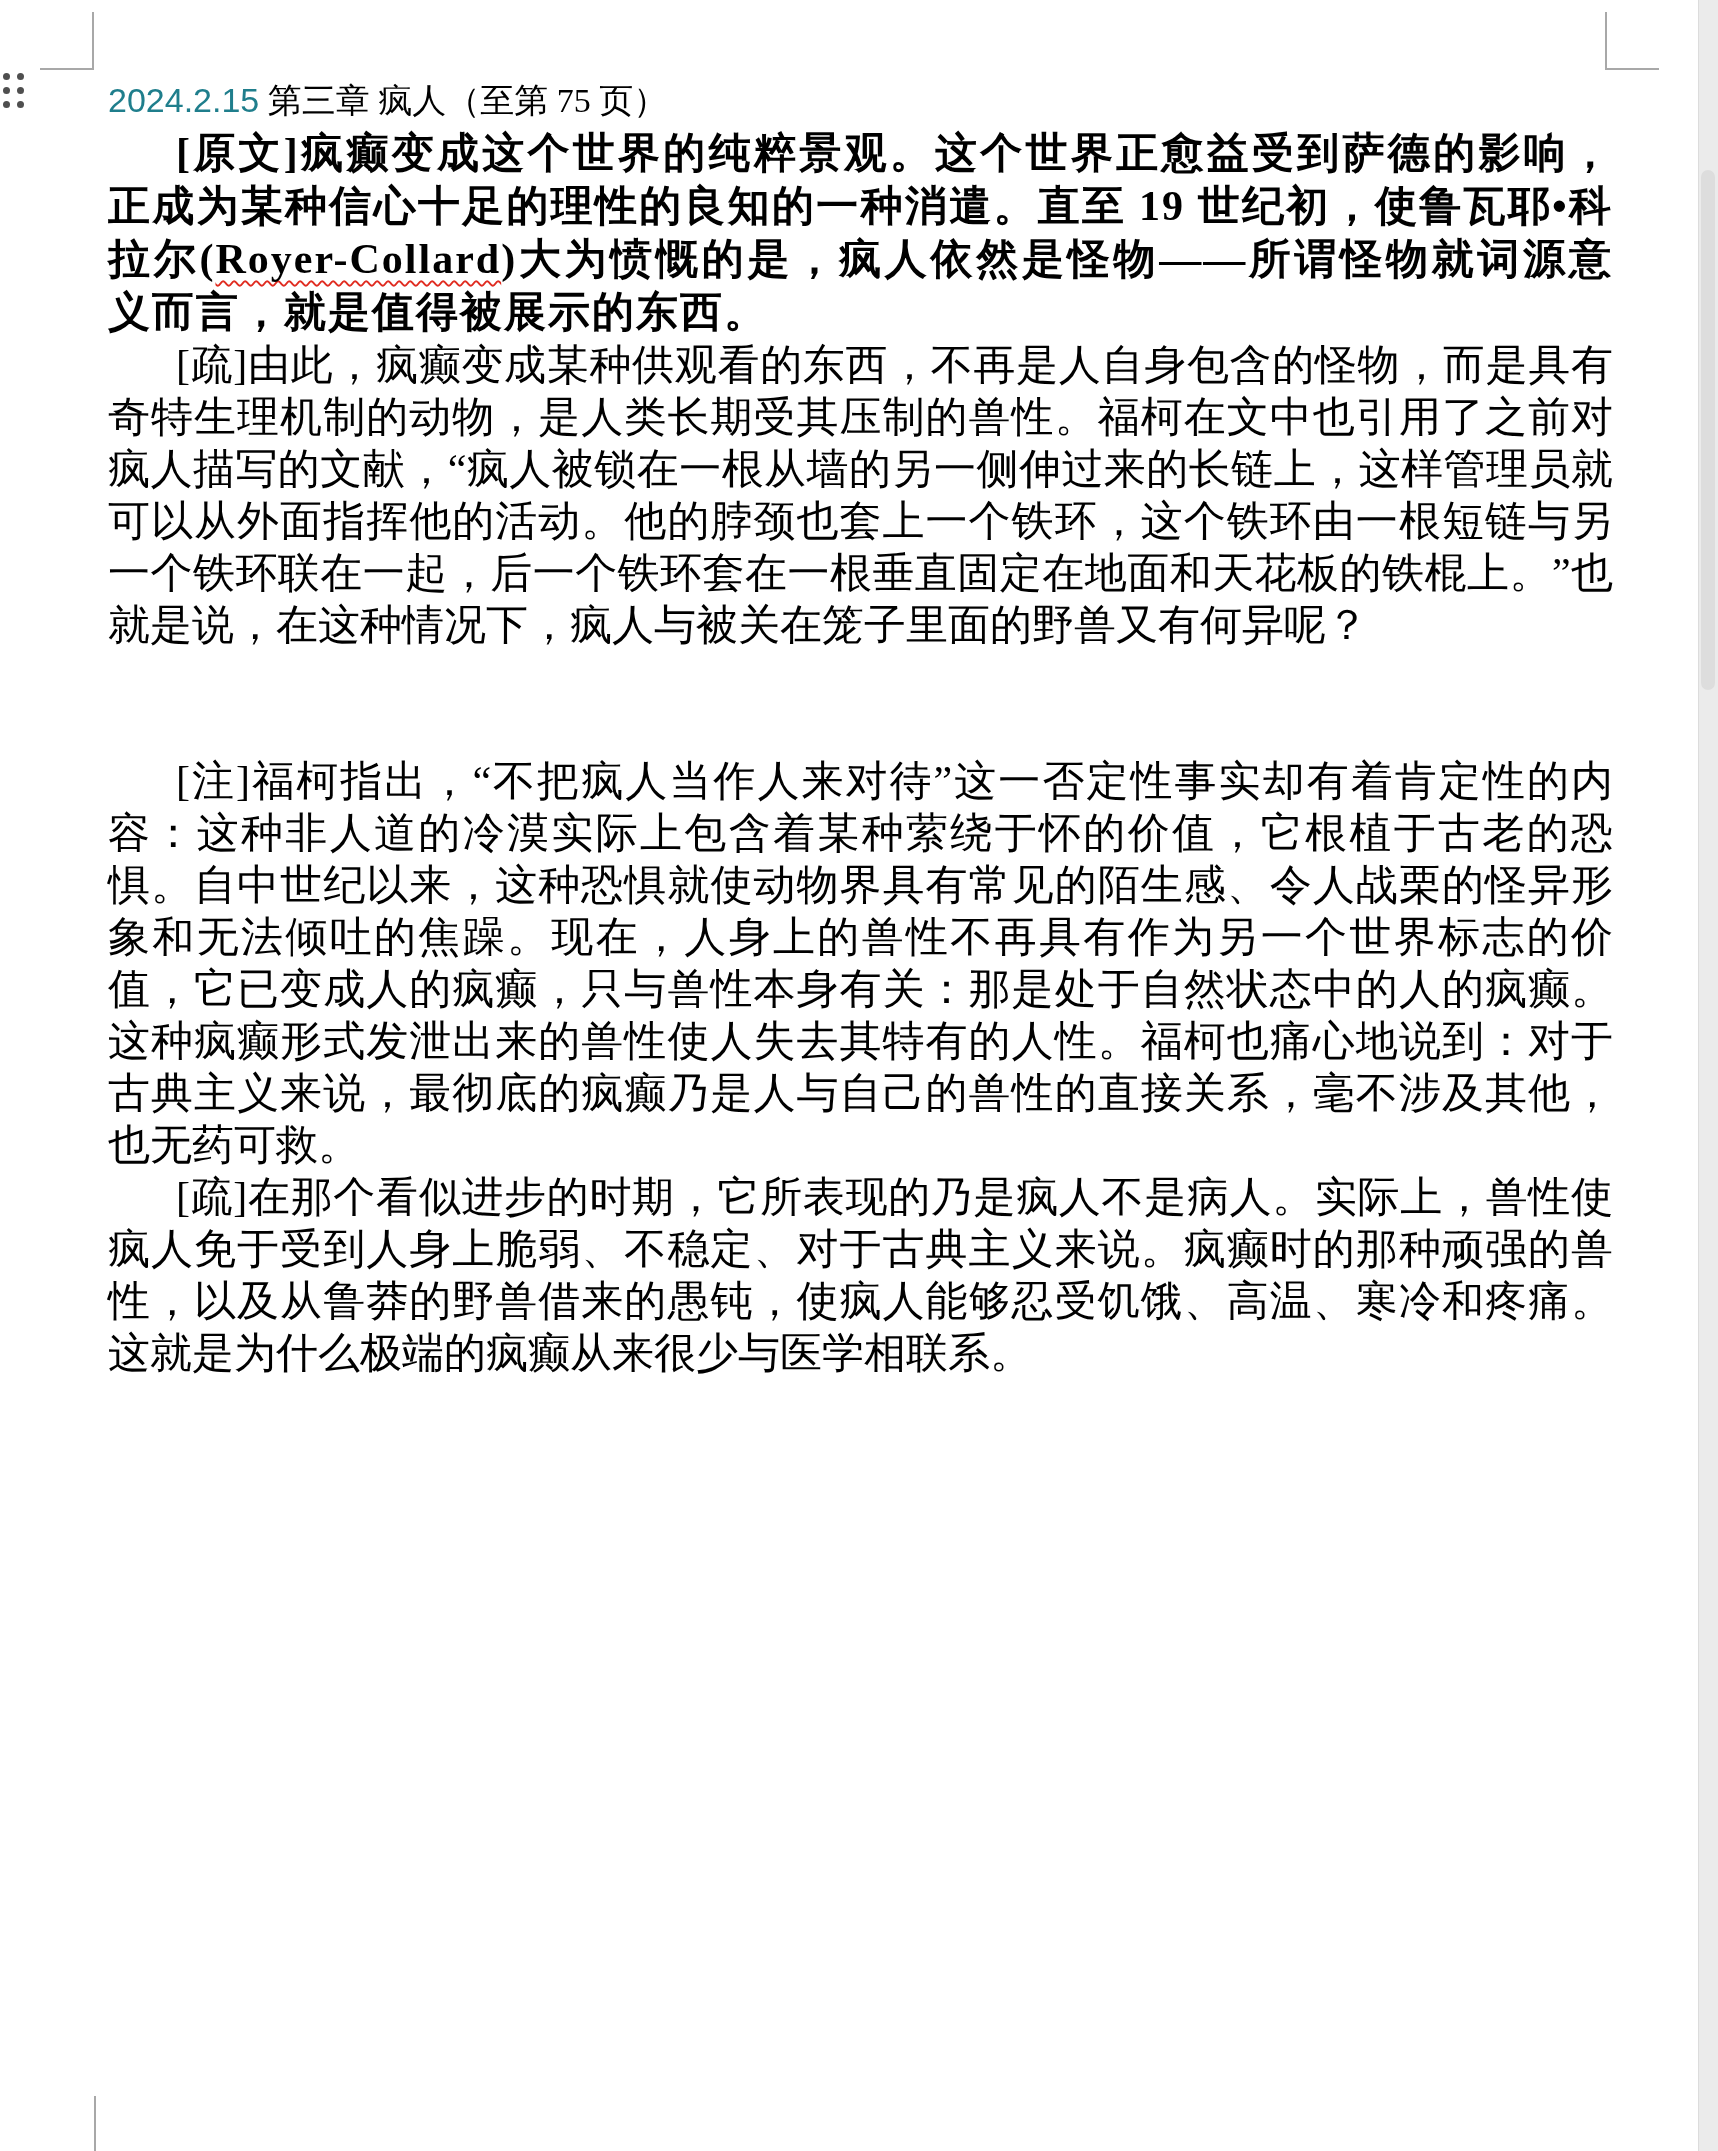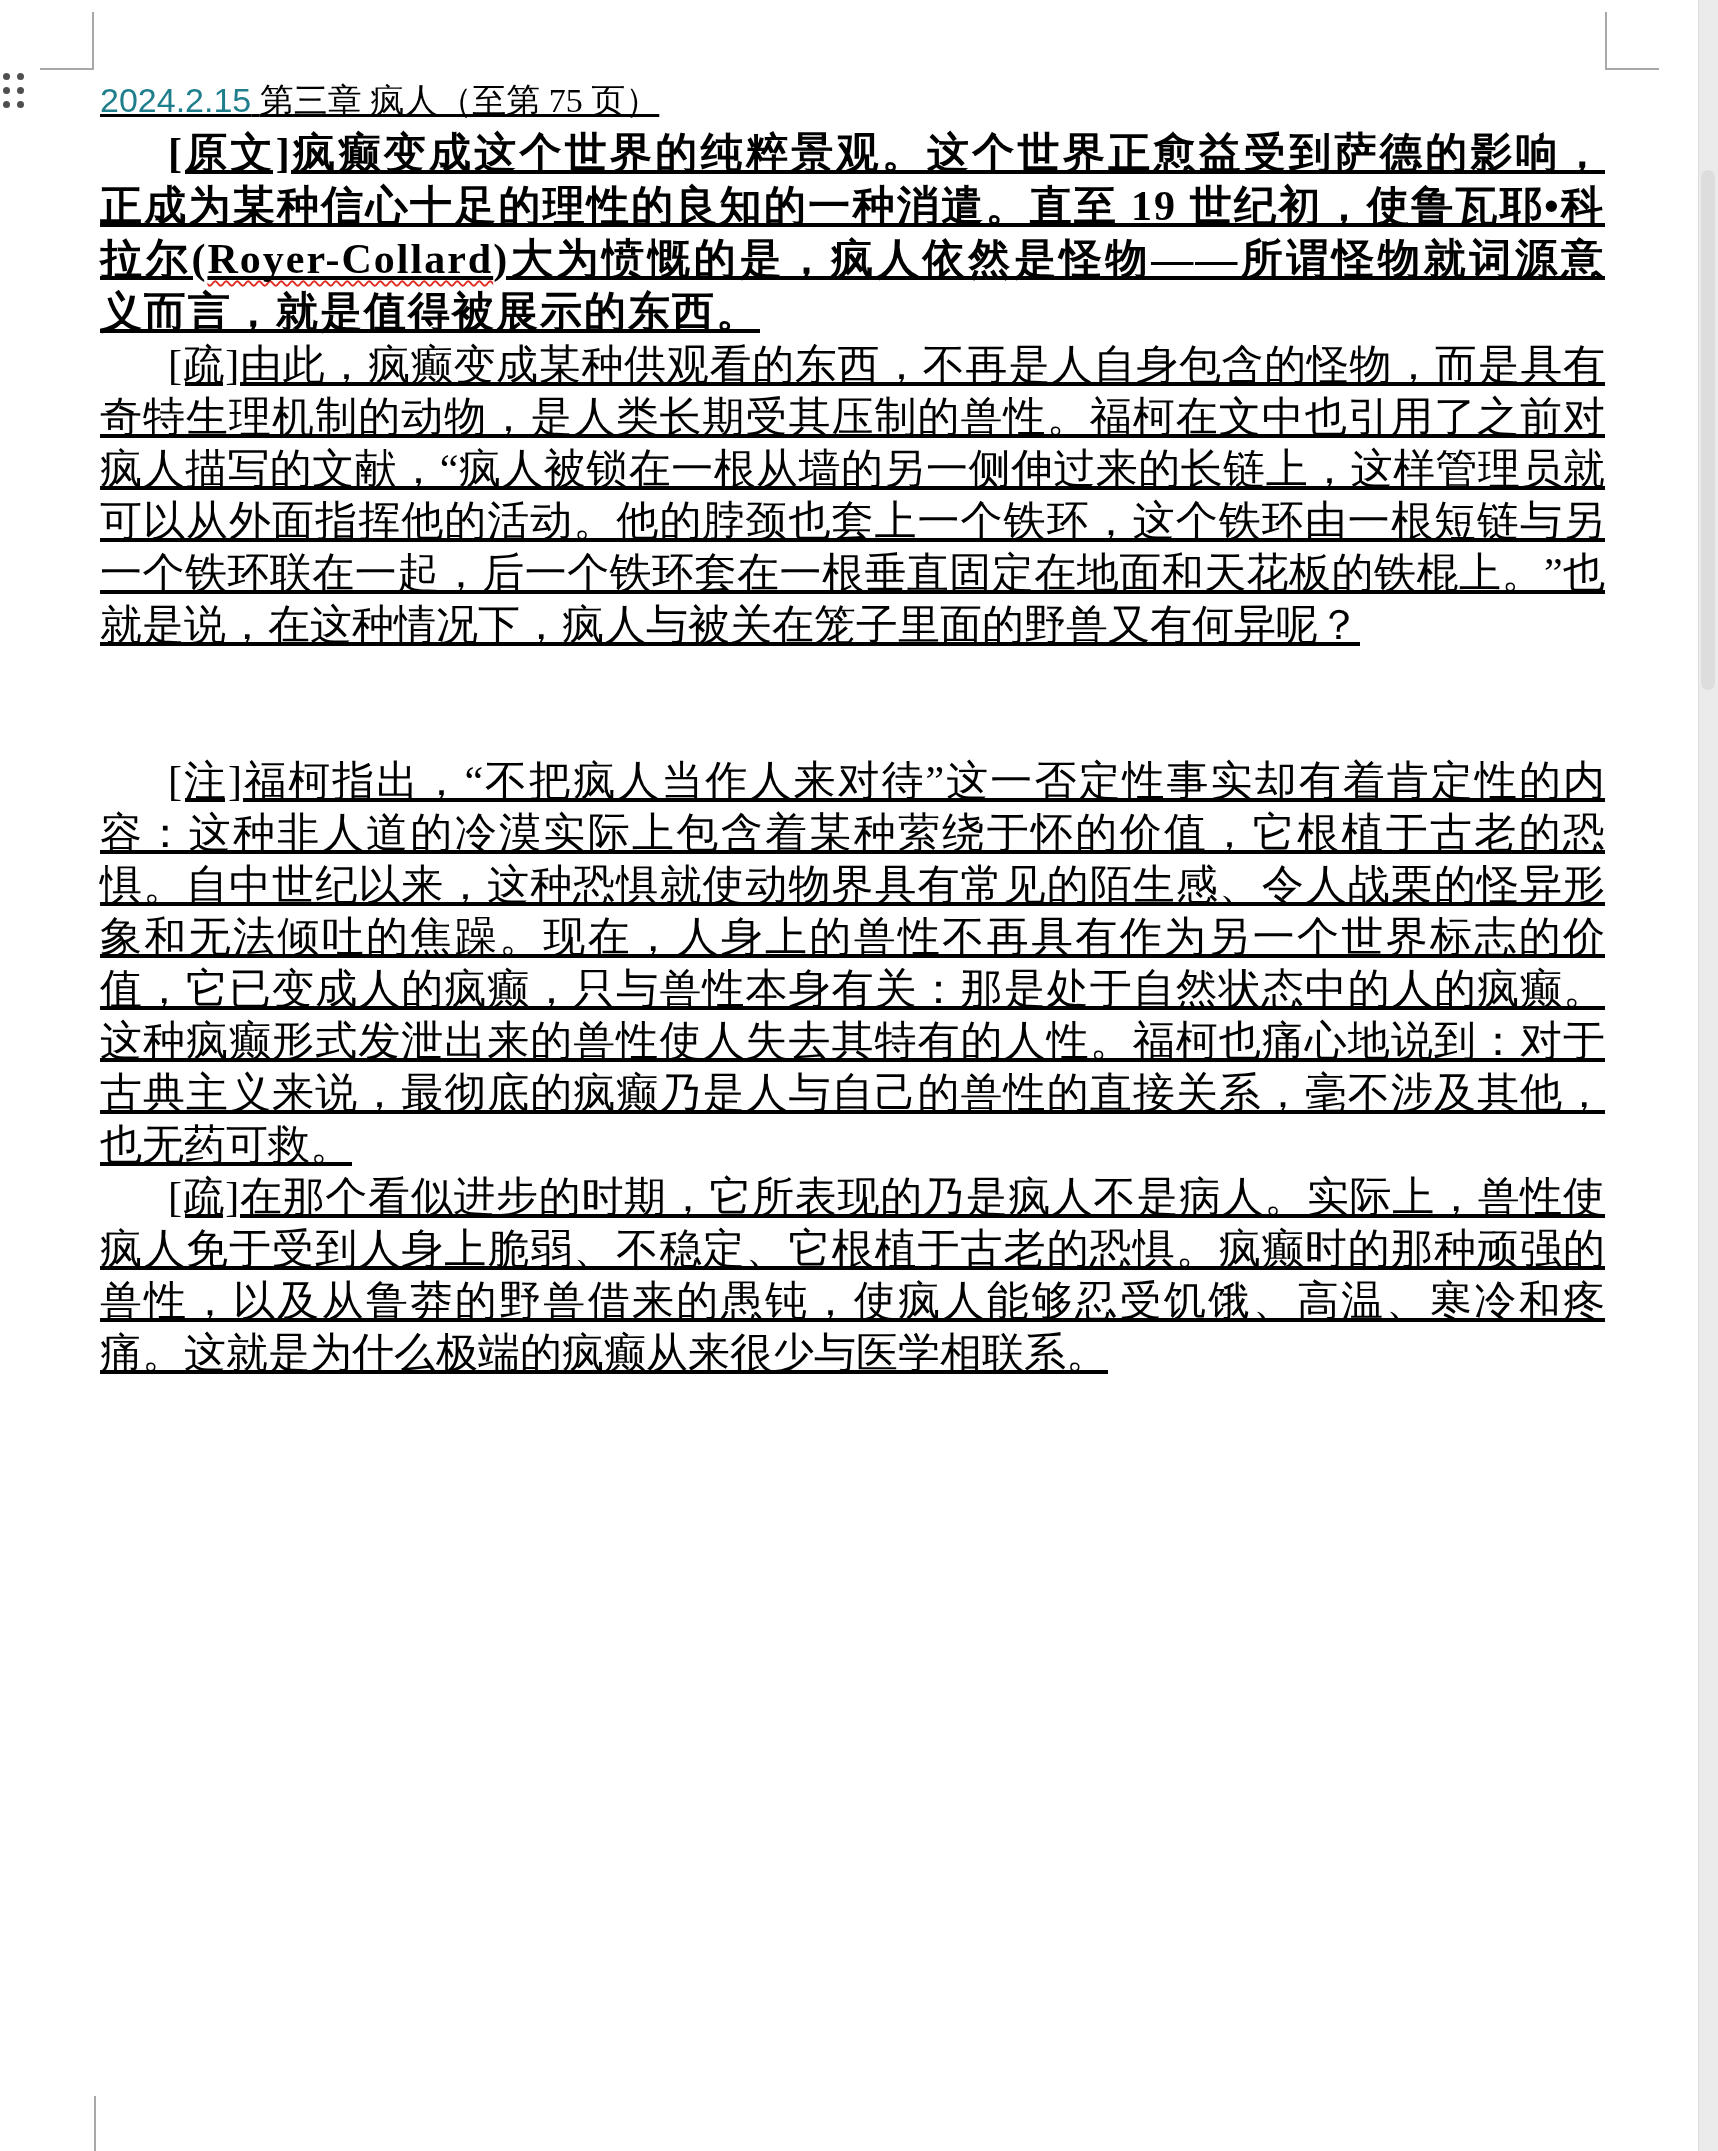--- a/index.html
+++ b/index.html
@@ -12,24 +12,23 @@
     width: 1718px;
     height: 2151px;
     overflow: hidden;
     font-family: "Liberation Serif", "DejaVu Serif", serif;
     color: #000000;
   }
 
   
   .edit-area {
     position: absolute;
-    left: 100px;
+    left: 108px;
     top: 74px;
     width: 1505px;
-    text-decoration: underline;
   }
   .header-line {
     font-size: 34px;
     line-height: 52px;
     white-space: nowrap;
   }
   .date-text {
     font-family: "Liberation Sans", "DejaVu Sans", sans-serif;
     color: #1f7e8c;
   }
@@ -142,19 +141,19 @@
 
 
   <p class="para">[疏]由此，疯癫变成某种供观看的东西，不再是人自身包含的怪物，而是具有奇特生理机制的动物，是人类长期受其压制的兽性。福柯在文中也引用了之前对疯人描写的文献，“疯人被锁在一根从墙的另一侧伸过来的长链上，这样管理员就可以从外面指挥他的活动。他的脖颈也套上一个铁环，这个铁环由一根短链与另一个铁环联在一起，后一个铁环套在一根垂直固定在地面和天花板的铁棍上。”也就是说，在这种情况下，疯人与被关在笼子里面的野兽又有何异呢？</p>
 
 
   <div class="blank-line"></div>
 
 
   <p class="para">[注]福柯指出，“不把疯人当作人来对待”这一否定性事实却有着肯定性的内容：这种非人道的冷漠实际上包含着某种萦绕于怀的价值，它根植于古老的恐惧。自中世纪以来，这种恐惧就使动物界具有常见的陌生感、令人战栗的怪异形象和无法倾吐的焦躁。现在，人身上的兽性不再具有作为另一个世界标志的价值，它已变成人的疯癫，只与兽性本身有关：那是处于自然状态中的人的疯癫。这种疯癫形式发泄出来的兽性使人失去其特有的人性。福柯也痛心地说到：对于古典主义来说，最彻底的疯癫乃是人与自己的兽性的直接关系，毫不涉及其他，也无药可救。</p>
 
-  <p class="para">[疏]在那个看似进步的时期，它所表现的乃是疯人不是病人。实际上，兽性使疯人免于受到人身上脆弱、不稳定、它根植于古老的恐惧。疯癫时的那种顽强的兽性，以及从鲁莽的野兽借来的愚钝，使疯人能够忍受饥饿、高温、寒冷和疼痛。这就是为什么极端的疯癫从来很少与医学相联系。</p>
+  <p class="para">[疏]在那个看似进步的时期，它所表现的乃是疯人不是病人。实际上，兽性使疯人免于受到人身上脆弱、不稳定、对于古典主义来说。疯癫时的那种顽强的兽性，以及从鲁莽的野兽借来的愚钝，使疯人能够忍受饥饿、高温、寒冷和疼痛。这就是为什么极端的疯癫从来很少与医学相联系。</p>
 
 </div>
 
 <div class="scrollbar">
   <div class="scrollbar-thumb"></div>
 </div>
 
 </body></html>

